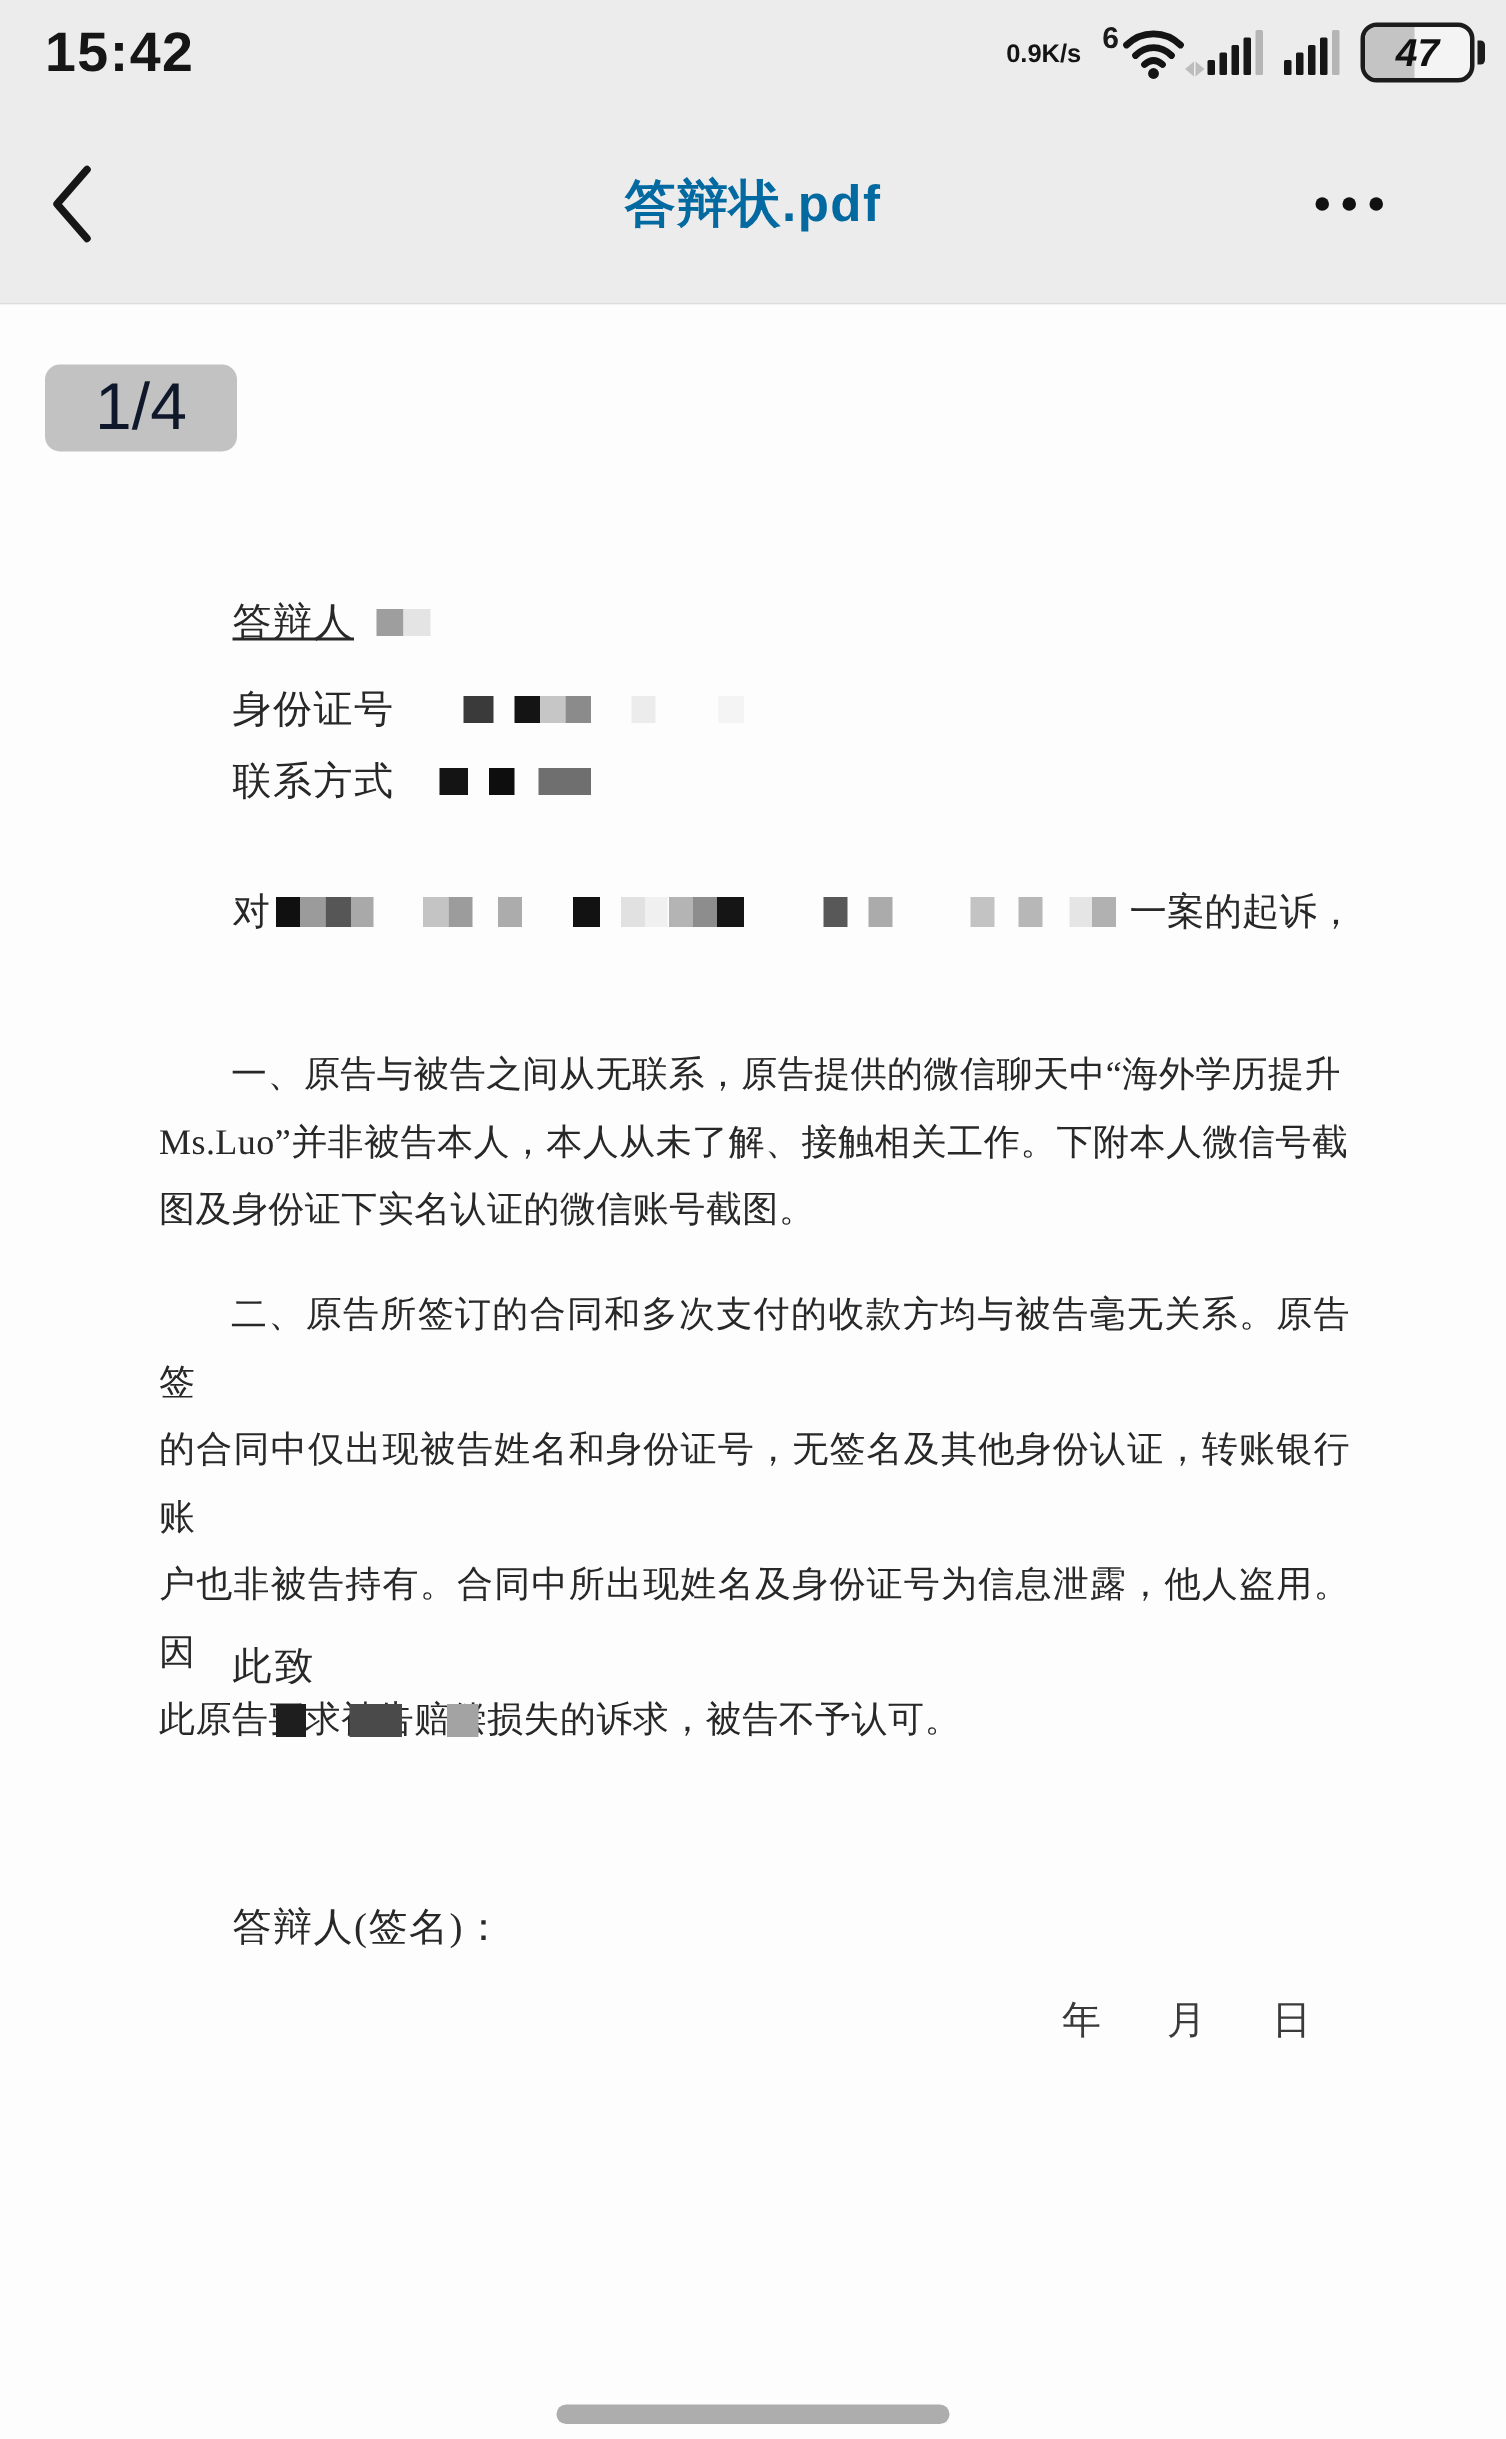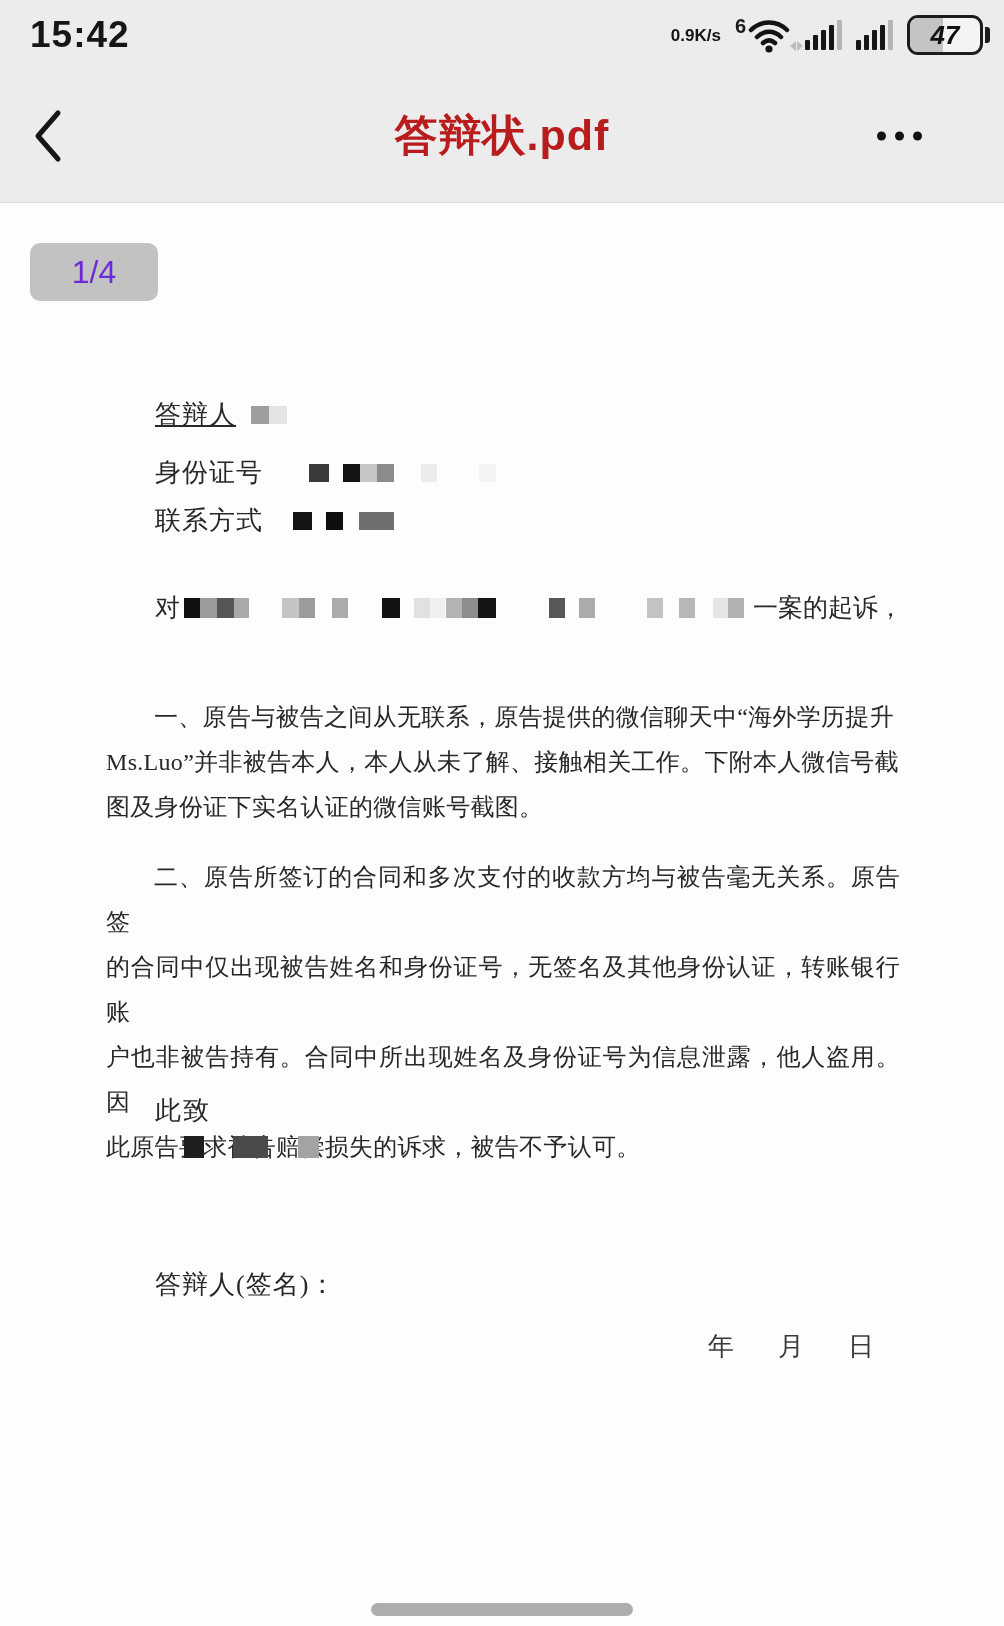--- a/index.html
+++ b/index.html
@@ -34,29 +34,29 @@
   .battery .fill { position:absolute; left:0; top:0; bottom:0; width:47%; background:#c4c4c4; }
   .battery .pct { position:relative; font-size:26px; font-weight:bold; color:#111; }
   .battery-nub { width:5px; height:16px; background:#1c1c1c; border-radius:0 3px 3px 0; margin-left:2px; }
   
   .nav-bar {
     position:absolute; top:70px; left:0; width:1004px; height:133px;
     background:#ececec; border-bottom:1px solid #dcdcdc;
     display:flex; align-items:center; justify-content:center;
   }
   .back-btn { position:absolute; left:30px; top:28px; width:50px; height:76px; display:flex; align-items:center; cursor:pointer; }
-  .nav-title { font-size:43px; font-weight:bold; color:#b91c1c; letter-spacing:1px; }
+  .nav-title { font-size:34px; font-weight:bold; color:#0369a1; letter-spacing:1px; }
   .more-btn { position:absolute; right:72px; top:50%; transform:translateY(-50%);
     display:flex; gap:9px; cursor:pointer; padding:10px; }
   .more-btn i { width:9px; height:9px; border-radius:50%; background:#111; }
   
   .doc-area { position:absolute; top:203px; left:0; width:1004px; height:1423px; background:#fdfdfd;
     font-family:"Liberation Serif","DejaVu Serif",serif; color:#282828; }
   .page-badge { position:absolute; left:30px; top:40px; width:128px; height:58px;
-    background:#c2c2c2; border-radius:10px; color:#6d28d9; font-size:32px;
+    background:#c2c2c2; border-radius:10px; color:#0f172a; font-size:44px;
     display:flex; align-items:center; justify-content:center;
     font-family:"Liberation Sans",sans-serif; }
   .doc-title { position:absolute; top:106px; left:0; width:100%; text-align:center;
     font-size:37px; font-weight:bold; color:#121212; letter-spacing:2px;
     font-family:"Liberation Sans",sans-serif; }
   .field-row { position:absolute; left:155px; display:flex; align-items:center; font-size:26px; letter-spacing:1px; }
   .row-resp { top:194px;text-decoration:underline; } .row-id { top:252px; } .row-contact { top:300px; }
   .redact-row { display:flex; align-items:center; }
   .redact-row b { display:block; }
   .case-line { position:absolute; left:155px; top:388px; display:flex; align-items:center; font-size:25px; }

